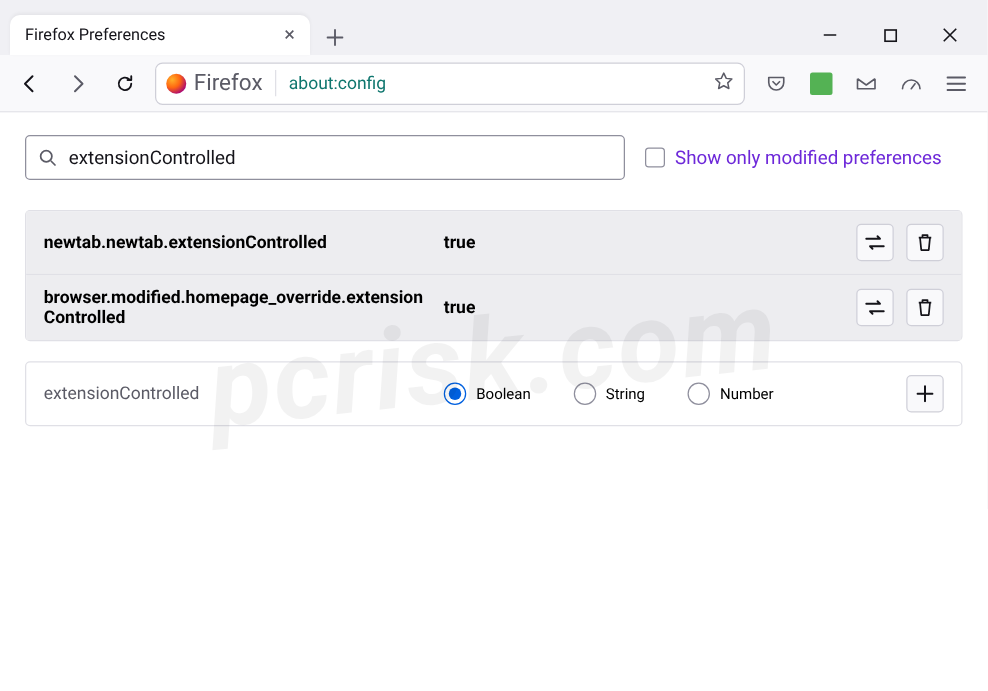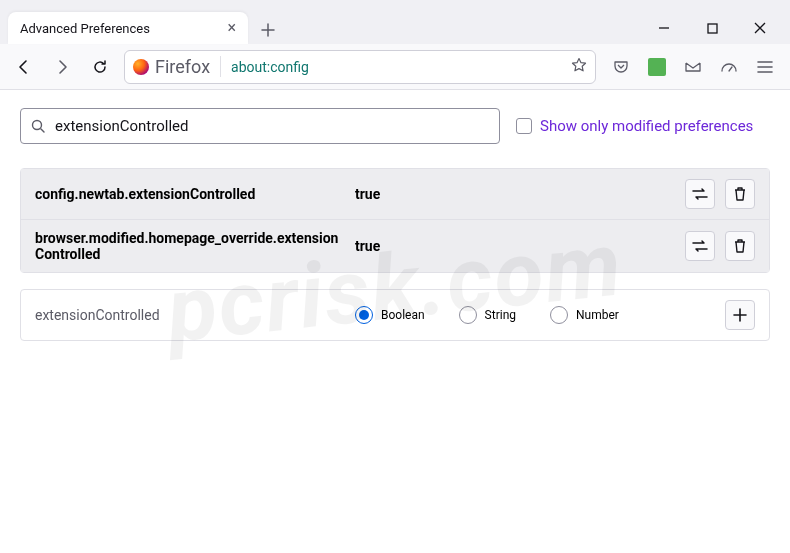--- a/index.html
+++ b/index.html
@@ -52,21 +52,21 @@
 .firefox-logo { width: 16px; height: 16px; border-radius: 50%; background: radial-gradient(circle at 30% 30%, #ffb129 0%, #ff6611 40%, #a3007c 80%, #5a1a9e 100%); display: inline-block; }
 .ext-green { width: 16px; height: 16px; background: #54b254; border-radius: 2px; }
 
 .watermark { position: absolute; top: 50%; left: 50%; transform: translate(-50%,-40%) rotate(-6deg); font-size: 90px; font-weight: 700; font-style: italic; color: rgba(0,0,0,0.05); pointer-events: none; letter-spacing: 2px; white-space: nowrap; z-index: 10;}
 </style>
 </head>
 <body>
 
 <div class="titlebar">
   <div class="tab">
-    <span>Advanced Preferences</span>
+    <span>Firefox Preferences</span>
     <span class="close">×</span>
   </div>
   <div class="newtab">
     <svg width="14" height="14" viewBox="0 0 14 14">
         <path d="M7 1v12M1 7h12" stroke="#5b5b66" stroke-width="1.5" stroke-linecap="round"></path>
       </svg>
   </div>
   <div class="window-controls">
     <span>
         <svg width="12" height="12" viewBox="0 0 12 12">
@@ -147,21 +147,21 @@
       <input value="extensionControlled" placeholder="" style="">
     </div>
     <div class="checkbox-row">
       <div class="checkbox"></div>
       <span>Show only modified preferences</span>
     </div>
   </div>
 
   <div class="pref-block">
     <div class="pref-row modified">
-      <div class="pref-name">config.newtab.extensionControlled</div>
+      <div class="pref-name">newtab.newtab.extensionControlled</div>
       <div class="pref-value">true</div>
       <div class="pref-actions">
         <div class="action-btn">
             <svg width="16" height="14" viewBox="0 0 16 14">
               <path d="M1 4h11l-2-2M15 10H4l2 2" fill="none" stroke="#15141a" stroke-width="1.5" stroke-linecap="round" stroke-linejoin="round"></path>
             </svg>
           </div>
         <div class="action-btn">
             <svg width="14" height="16" viewBox="0 0 14 16">
               <path d="M2 4h10M5 4V2h4v2M3 4l1 10h6l1-10" fill="none" stroke="#15141a" stroke-width="1.4" stroke-linejoin="round"></path>

